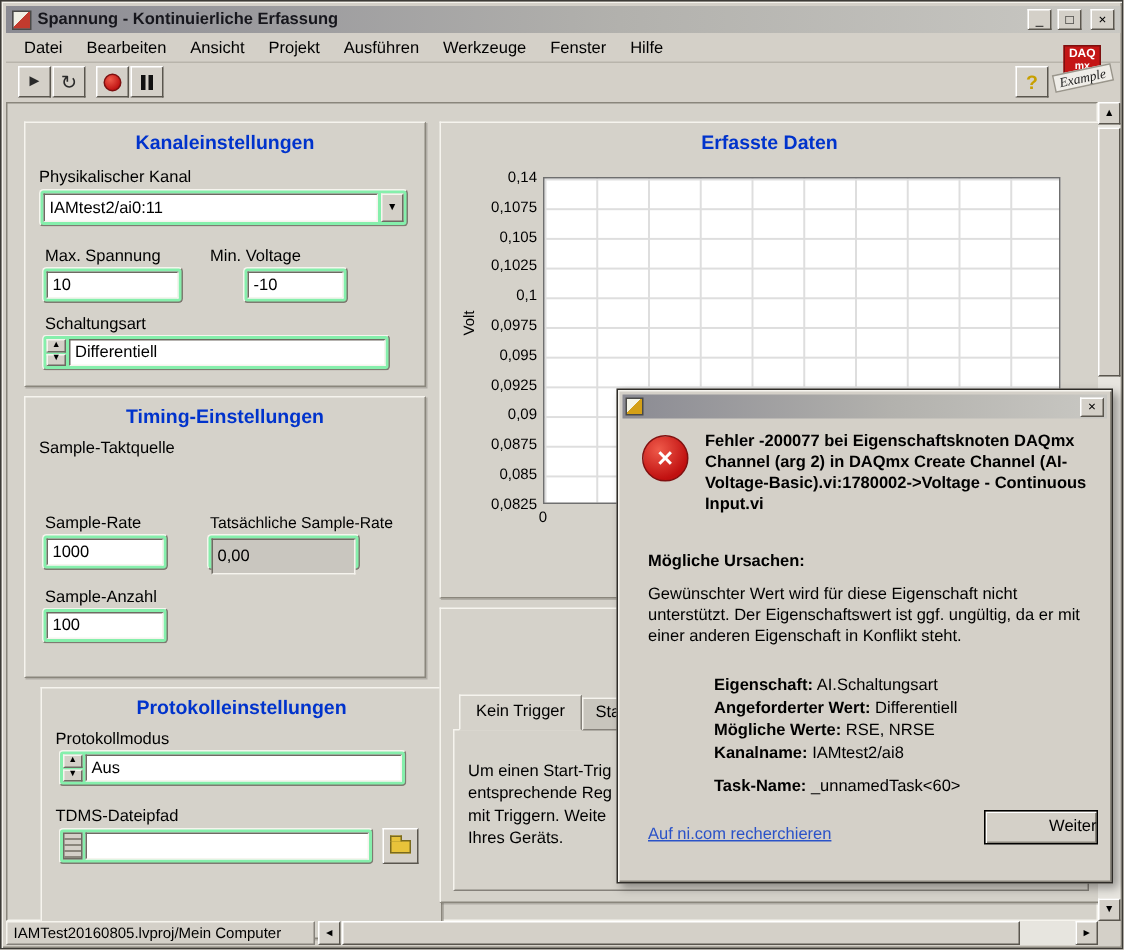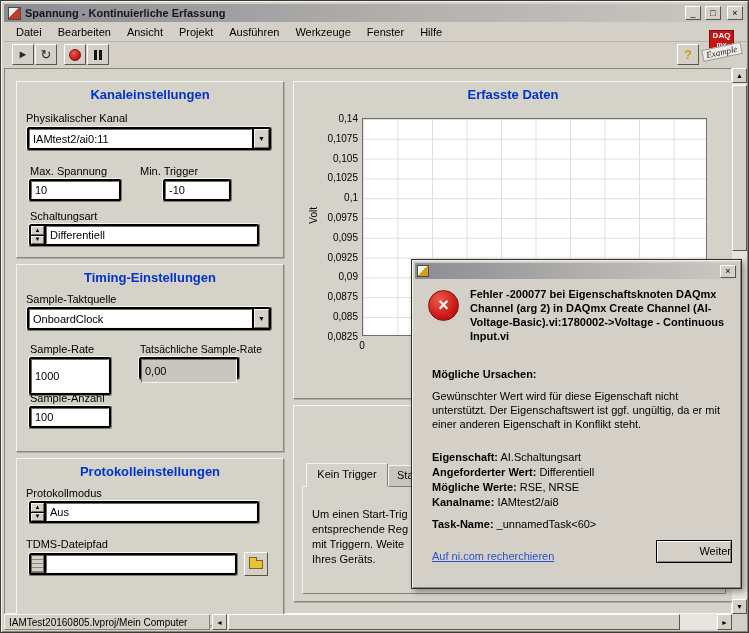--- a/index.html
+++ b/index.html
@@ -62,21 +62,21 @@
   .panel { left: 3px; top: 67px; width: 728px; height: 546px; background: #d5d2ca;
     border: 1px solid; border-color: #8a867c #f6f4ee #f6f4ee #8a867c; }
   .groupbox { position: absolute; background: #d5d2ca;
     border: 1px solid; border-color: #f6f4ee #8a867c #8a867c #f6f4ee;
     box-shadow: 1px 1px 0 rgba(110,106,98,0.35); }
   .heading { position: absolute; left: 0; right: 0; top: 5px; text-align: center;
     font-size: 13px; font-weight: bold; color: #0033cc; }
   .lbl { position: absolute; font-size: 11px; color: #000; white-space: nowrap; text-align: center; }
 
   .ctl { position: absolute; display: flex; align-items: stretch; }
-  .bezel { flex: 1; display: flex; gap: 2px; background: #000000;
+  .bezel { flex: 1; display: flex; gap: 2px; background: #86efac;
     border: 1px solid; border-color: #f6f4ee #7e7a71 #7e7a71 #f6f4ee;
     border-radius: 3px; padding: 2px; }
   .wfield { flex: 1; background: #fff; border: 1px solid;
     border-color: #6e6a62 #f6f4ee #f6f4ee #6e6a62;
     font-size: 11px; padding: 1px 3px; display: flex; align-items: center;
     white-space: nowrap; overflow: hidden; }
   .gfield { flex: 1; background: #c9c6bf; border: 1px solid;
     border-color: #6e6a62 #f6f4ee #f6f4ee #6e6a62;
     font-size: 11px; padding: 11px 3px; display: flex; align-items: center; }
   .ddbtn { width: 15px; background: #d4d0c8; border: 1px solid;
@@ -147,21 +147,21 @@
     border-radius: 50%;
     background: radial-gradient(circle at 35% 30%, #ef5a4a, #c01010 72%);
     border: 1px solid #801010; color: #fff; font-weight: bold; font-size: 18px;
     text-align: center; line-height: 29px; }
   .err-text { position: absolute; left: 58px; top: 27px; width: 258px;
     font-size: 11px; font-weight: bold; line-height: 14px; color: #000; }
   .causes { position: absolute; left: 20px; top: 108px; font-size: 11px; font-weight: bold; color:#000; }
   .cause-text { position: absolute; left: 20px; top: 129px; width: 302px;
     font-size: 11px; line-height: 14px; color:#000; }
   .props { position: absolute; left: 20px; top: 190px; font-size: 11px; line-height: 15px; color:#000; }
-  .dlg-b { font-weight: bold; }
+  .dlg-b { font-weight: bold; margin-left: 44px; }
   .taskline { position: absolute; left: 20px; top: 258px; font-size: 11px; color:#000; }
   .nilink { position: absolute; left: 20px; top: 290px; font-size: 11px;
     color: #2a52c8; text-decoration: underline; }
   .weiter { position: absolute; left: 244px; top: 280px; width: 76px; height: 23px;
     background: #d4d0c8; border: 1px solid #000;
     box-shadow: inset 1px 1px 0 #fff, inset -1px -1px 0 #8a867c;
     font-size: 11px; text-align: right; line-height: 21px; color:#000; }
 </style>
 </head>
 <body>
@@ -223,21 +223,21 @@
     <div class="lbl" style="left:9px;top:30px;">Physikalischer Kanal</div>
     <div class="ctl" style="left:9px;top:44px;width:246px;height:25px;">
       <div class="bezel">
         <div class="wfield">IAMtest2/ai0:11</div>
         <div class="ddbtn">
           <span>▼</span>
         </div>
       </div>
     </div>
     <div class="lbl" style="left:13px;top:83px;">Max. Spannung</div>
-    <div class="lbl" style="left:123px;top:83px;">Min. Trigger</div>
+    <div class="lbl" style="left:123px;top:83px;">Min. Voltage</div>
     <div class="ctl" style="left:11px;top:96px;width:94px;height:24px;">
       <div class="bezel">
         <div class="wfield">10</div>
       </div>
     </div>
     <div class="ctl" style="left:121px;top:96px;width:94px;height:24px;padding-left:24px;">
       <div class="bezel">
         <div class="wfield">-10</div>
       </div>
     </div>
@@ -249,49 +249,41 @@
           <div>▼</div>
         </div>
         <div class="wfield">Differentiell</div>
       </div>
     </div>
   </div>
 
   <div class="groupbox" style="left:15px;top:263px;width:268px;height:188px;">
     <div class="heading">Timing-Einstellungen</div>
     <div class="lbl" style="left:9px;top:28px;">Sample-Taktquelle</div>
-    <div class="ctl" style="left:9px;top:41px;width:246px;height:25px;">
-      <div class="bezel">
-        <div class="wfield">OnboardClock</div>
-        <div class="ddbtn">
-          <span>▼</span>
-        </div>
-      </div>
-    </div>
     <div class="lbl" style="left:13px;top:78px;">Sample-Rate</div>
     <div class="lbl" style="left:123px;top:78px;font-size:10.5px;">Tatsächliche Sample-Rate</div>
-    <div class="ctl" style="left:11px;top:91px;width:84px;height:40px;">
+    <div class="ctl" style="left:11px;top:91px;width:84px;height:24px;">
       <div class="bezel">
         <div class="wfield">1000</div>
       </div>
     </div>
     <div class="ctl" style="left:121px;top:91px;width:102px;height:24px;">
       <div class="bezel">
         <div class="gfield">0,00</div>
       </div>
     </div>
     <div class="lbl" style="left:13px;top:127px;">Sample-Anzahl</div>
     <div class="ctl" style="left:11px;top:140px;width:84px;height:24px;">
       <div class="bezel">
         <div class="wfield">100</div>
       </div>
     </div>
   </div>
 
-  <div class="groupbox" style="left:15px;top:457px;width:268px;height:168px;">
+  <div class="groupbox" style="left:26px;top:457px;width:268px;height:168px;">
     <div class="heading">Protokolleinstellungen</div>
     <div class="lbl" style="left:9px;top:28px;">Protokollmodus</div>
     <div class="ctl" style="left:11px;top:41px;width:232px;height:24px;">
       <div class="bezel">
         <div class="spin">
           <div>▲</div>
           <div>▼</div>
         </div>
         <div class="wfield">Aus</div>
       </div>

